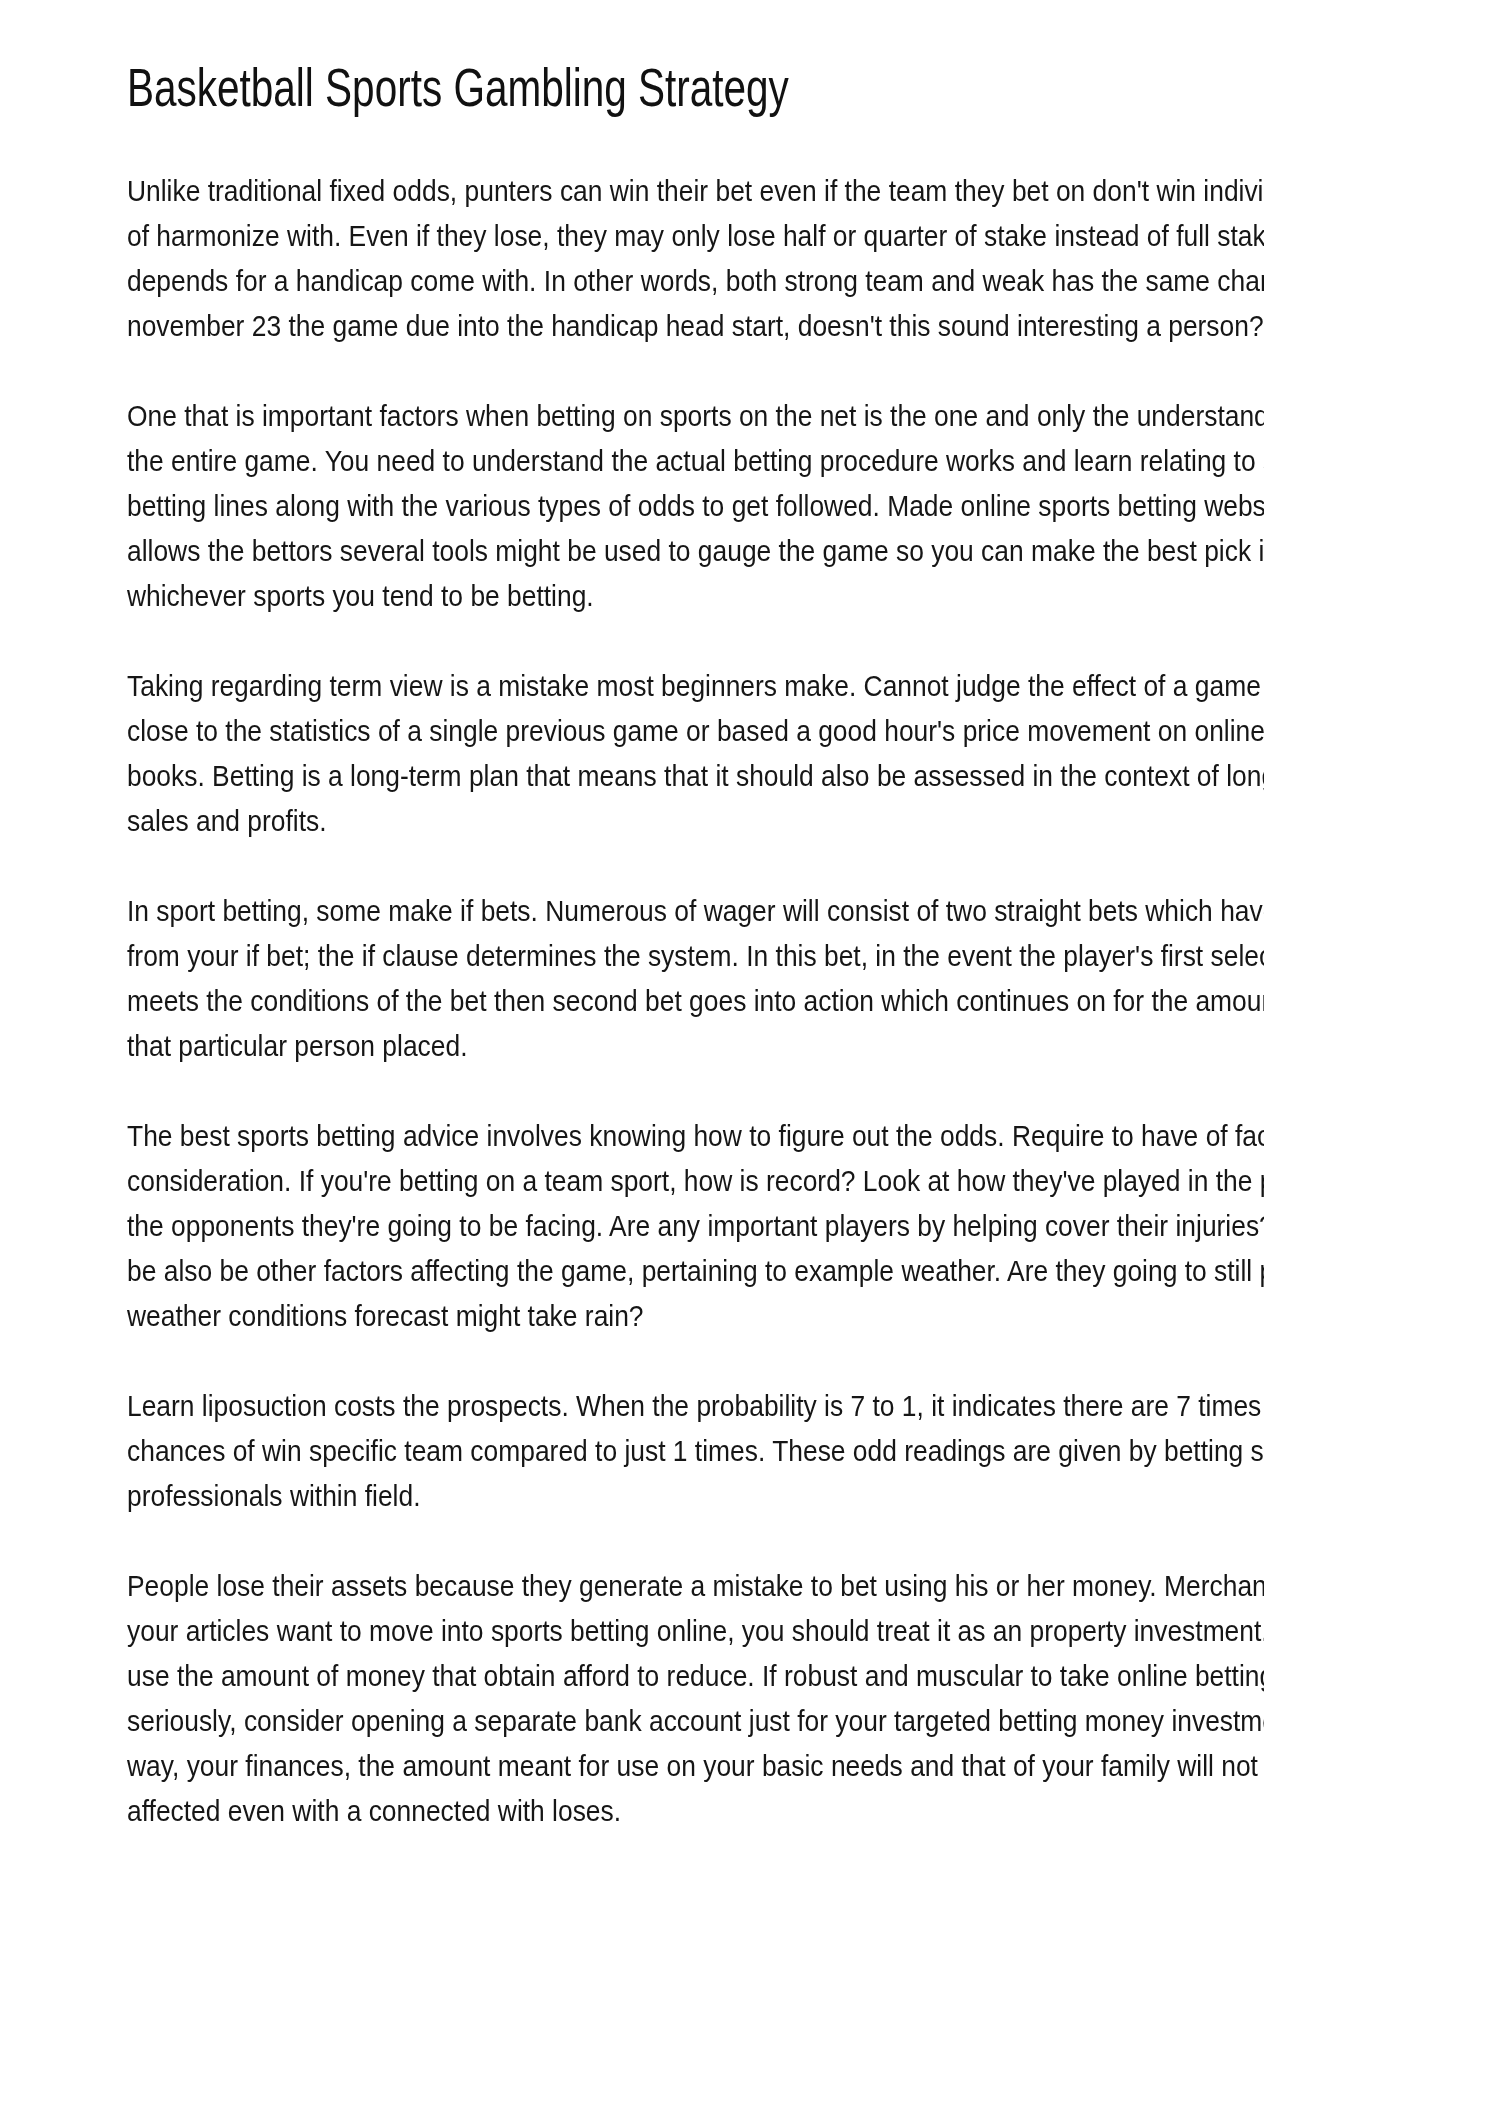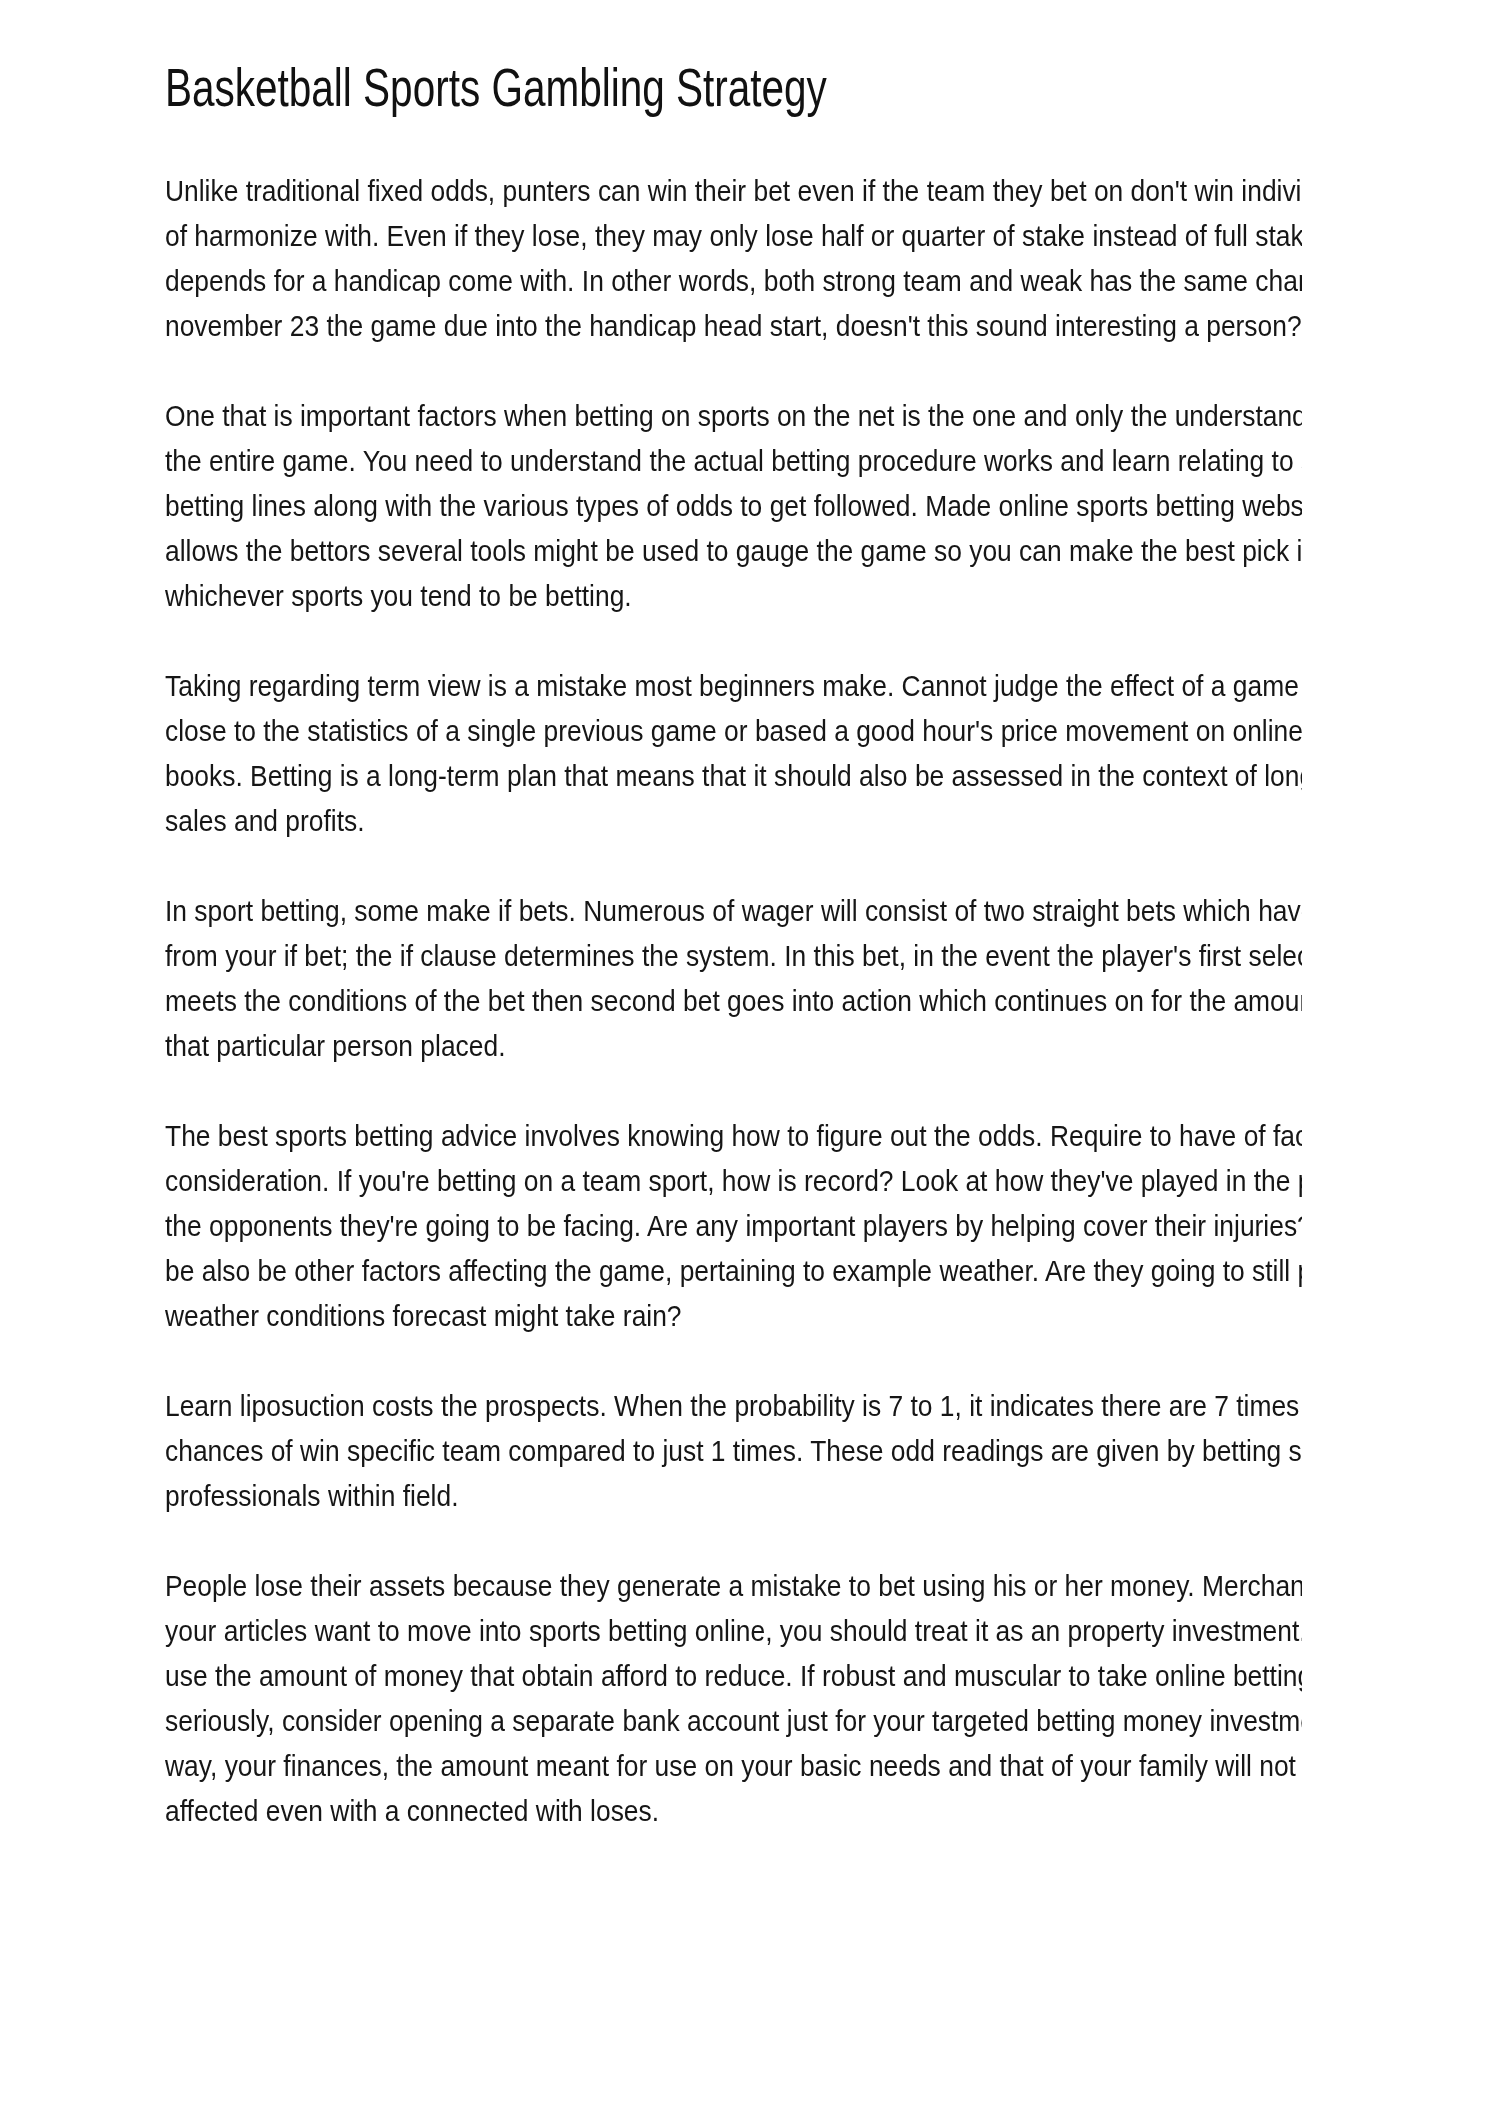--- a/index.html
+++ b/index.html
@@ -8,21 +8,20 @@
     background: #ffffff;
   }
   .page {
     position: relative;
     width: 1264px;
     height: 2123px;
     background: #ffffff;
     overflow: hidden;
     font-family: "Liberation Sans", sans-serif;
     color: #141414;
-    margin-left: 38px;
   }
   .page-title {
     position: absolute;
     left: 127px;
     top: 56px;
     margin: 0;
     font-size: 54px;
     font-weight: 400;
     line-height: 1.15;
     white-space: nowrap;

